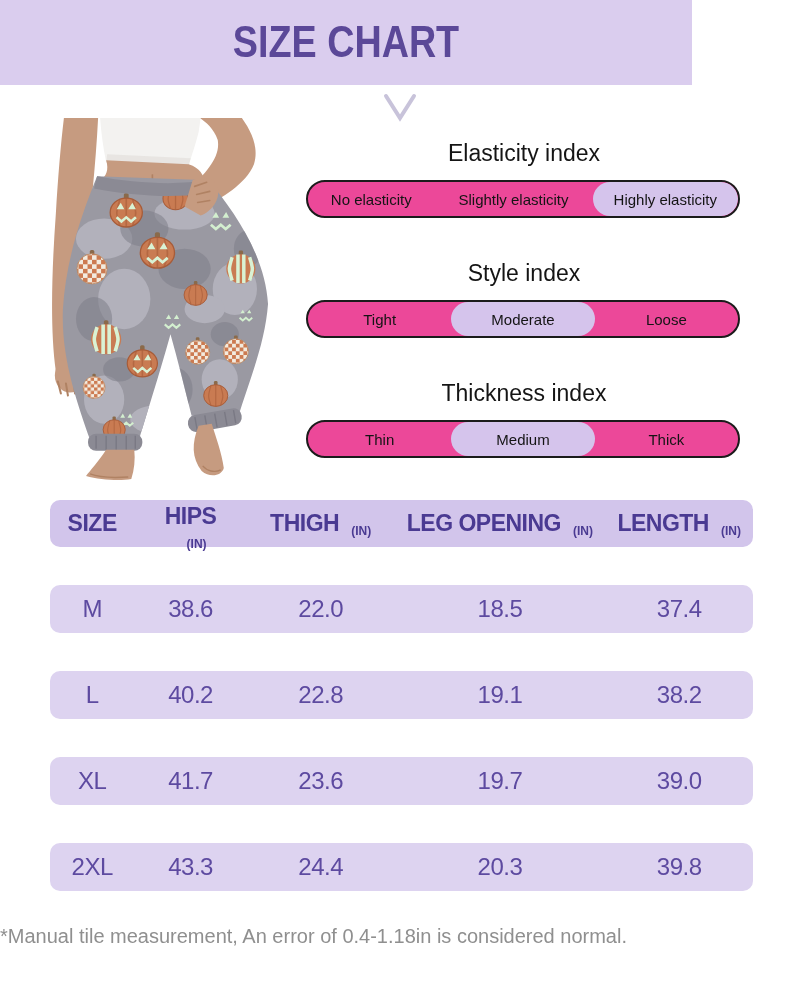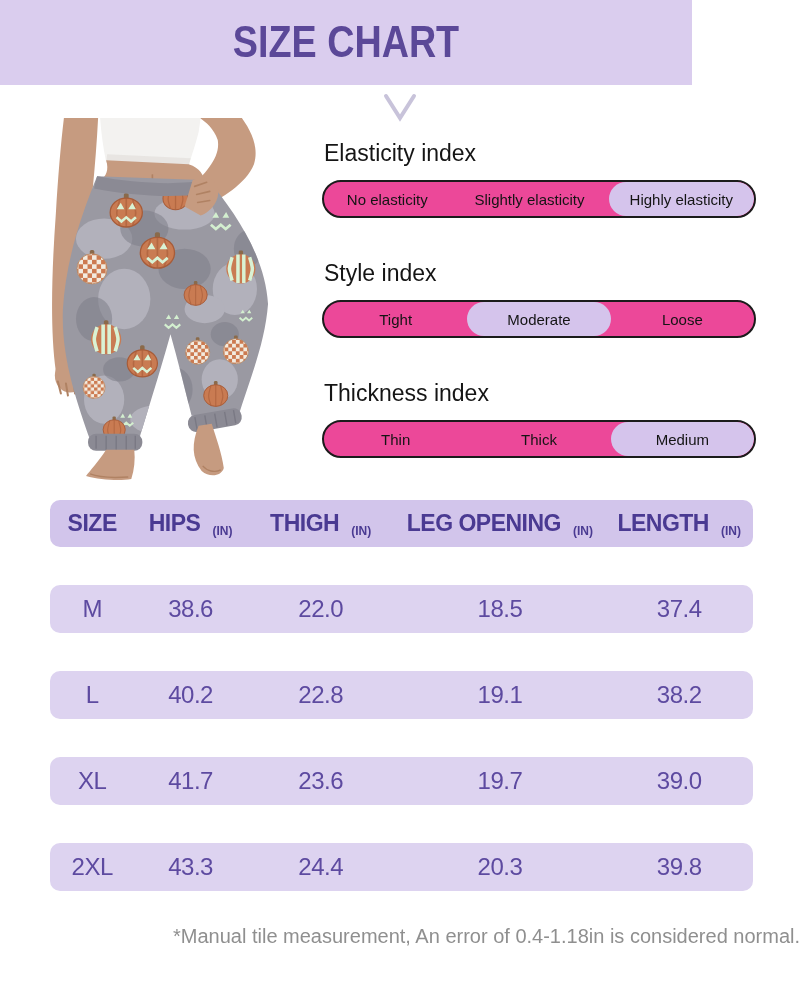--- a/index.html
+++ b/index.html
@@ -12,45 +12,45 @@
   .banner-title{font-size:41px;font-weight:700;color:#5B4898;letter-spacing:0px;
                 transform:scale(.92,1.1);display:inline-block;}
 
   
   .chevron{position:absolute;left:0;top:92px;width:800px;display:flex;justify-content:center;}
 
   
   .photo{position:absolute;left:33px;top:118px;width:278px;height:364px;}
 
   
-  .right-col{position:absolute;left:322px;top:140px;width:434px;}
+  .right-col{position:absolute;left:306px;top:140px;width:434px;text-align:center;}
   .idx-title{font-size:23px;color:#151515;font-weight:400;margin:0 0 13px 2px;}
   .pill{height:34px;border:2px solid #1b1b1b;border-radius:20px;display:flex;
         align-items:stretch;overflow:hidden;background:#ec4899;margin-bottom:42px;}
   .seg{flex:1;display:flex;align-items:center;justify-content:center;
        font-size:15px;color:#141414;white-space:nowrap;}
   .seg.sel{background:#D5C4EC;border-radius:18px;}
   .pill-elastic .seg:nth-child(2){flex:1.25;}
   .pill-elastic .seg:nth-child(3){flex:1.15;}
 
   
   .size-table{position:absolute;left:50px;top:500px;width:703px;}
   .t-header{height:47px;background:#D2C5EB;border-radius:10px;display:flex;align-items:center;
             margin-bottom:38px;}
   .t-row{height:48px;background:#DDD3F0;border-radius:10px;display:flex;align-items:center;
          margin-bottom:38px;}
-  .c1{width:12%;} .c2{width:16%;} .c3{width:21%;} .c4{width:30%;} .c5{width:21%;}
+  .c1{width:12%;} .c2{width:16%;flex-direction:column;} .c3{width:21%;} .c4{width:30%;} .c5{width:21%;}
   .hcell{display:flex;align-items:center;justify-content:center;
          color:#4A3A92;font-weight:700;font-size:23px;letter-spacing:-0.5px;}
   .hcell .unit{font-size:12px;font-weight:700;margin-left:12px;position:relative;top:7px;letter-spacing:0;}
   .vcell{display:flex;align-items:center;justify-content:center;
          color:#5D4AA0;font-size:24px;letter-spacing:-0.5px;}
 
   
-  .footnote{position:absolute;left:0;top:925px;width:800px;text-align:right;
+  .footnote{position:absolute;left:0;top:925px;width:800px;text-align:left;
             color:#8F8F8F;font-size:20px;}
 </style>
 </head>
 <body>
 
 <div id="page">
 
   <div class="banner">
     <span class="banner-title">SIZE CHART</span>
   </div>
@@ -196,22 +196,22 @@
         <div class="seg">Tight</div>
         <div class="seg sel">Moderate</div>
         <div class="seg">Loose</div>
       </div>
     </div>
 
     <div>
       <p class="idx-title">Thickness index</p>
       <div class="pill">
         <div class="seg">Thin</div>
+        <div class="seg sel">Medium</div>
         <div class="seg">Thick</div>
-        <div class="seg sel">Medium</div>
       </div>
     </div>
 
   </div>
 
   <div class="size-table">
     <div class="t-header">
       <div class="hcell c1">
           <span>SIZE</span>
         </div>

